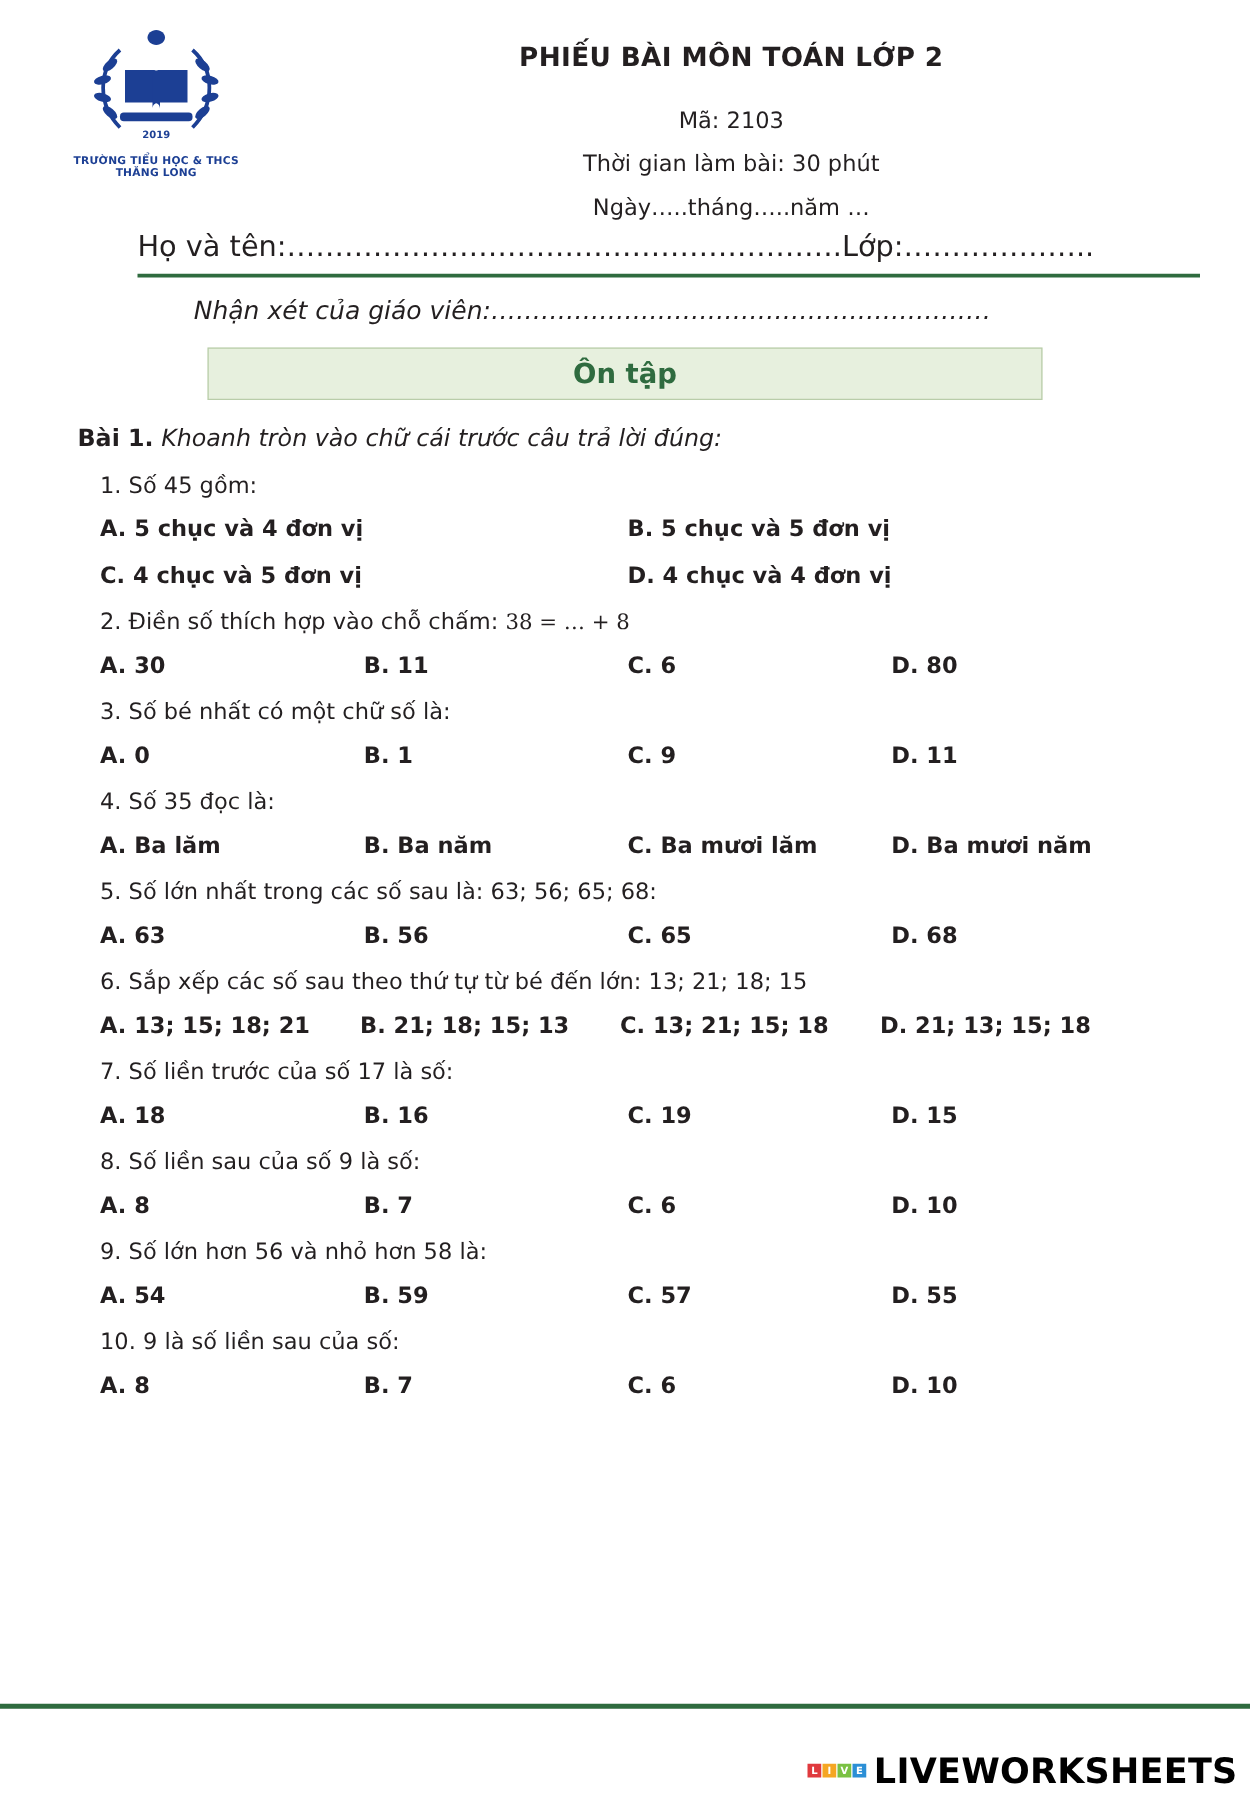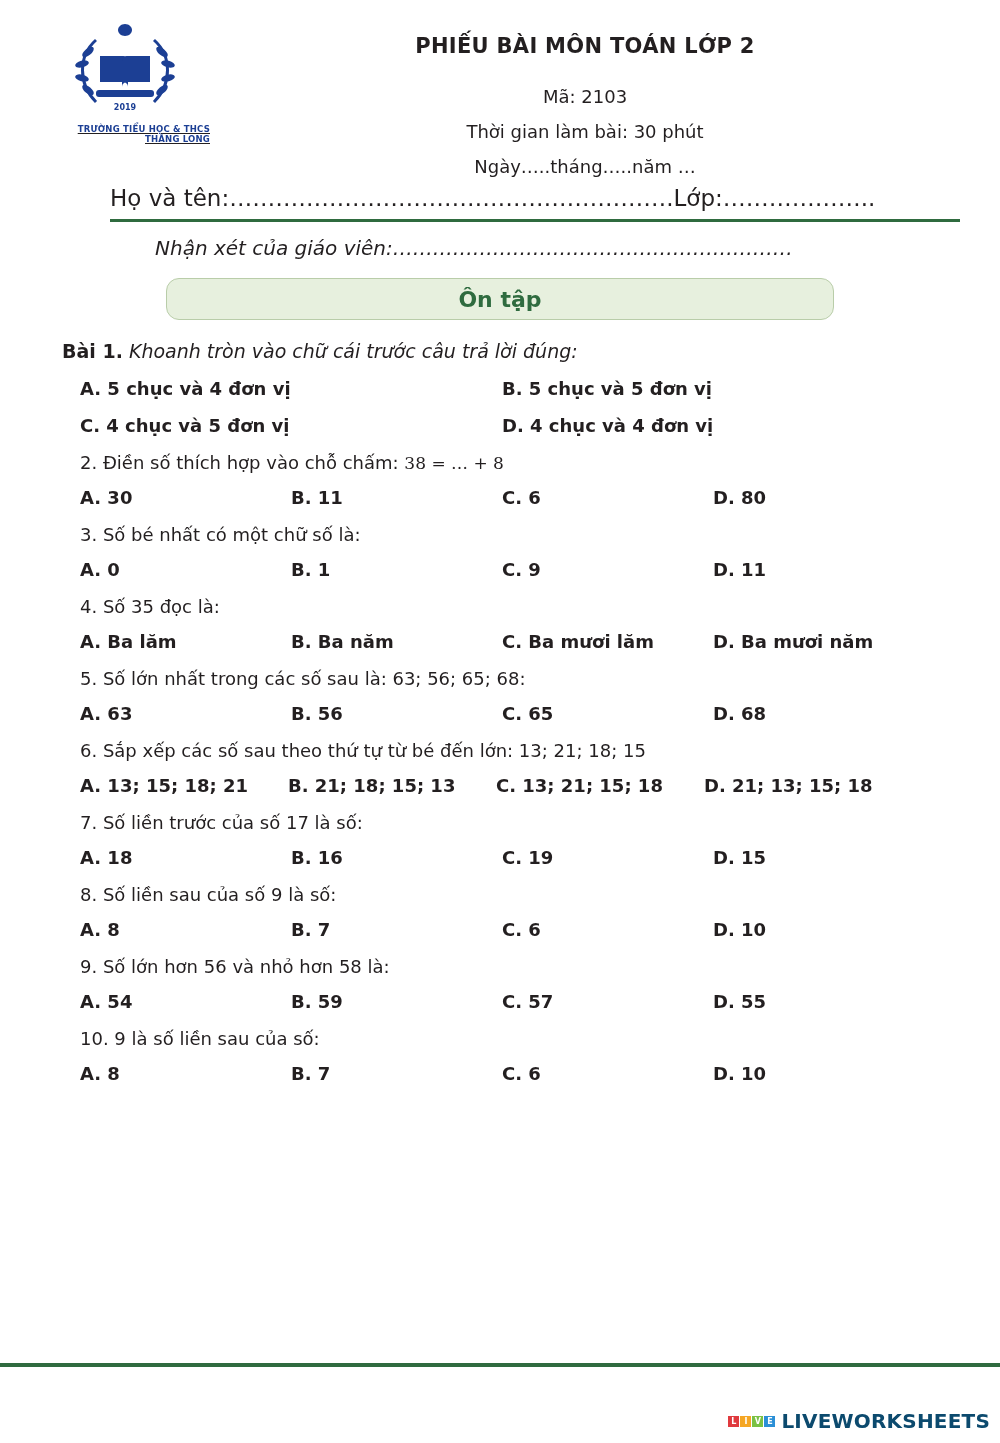--- a/index.html
+++ b/index.html
@@ -16,23 +16,22 @@
 
   
   .header {
     display: flex;
     align-items: flex-start;
     padding: 14px 40px 0 40px;
   }
   .logo-box {
     width: 170px;
     flex: 0 0 170px;
-    text-align: right;
+    text-align: center;
     padding-top: 4px;
-    text-decoration: underline;
   }
   .logo-emblem {
     width: 118px;
     height: 104px;
     margin: 0 auto;
     position: relative;
   }
   .logo-caption {
     font-size: 8.5px;
     font-weight: bold;
@@ -79,21 +78,21 @@
   .banner-wrap {
     display: flex;
     justify-content: center;
     margin-top: 18px;
   }
   .banner {
     width: 668px;
     height: 42px;
     background: #e7f0de;
     border: 1px solid #b9cda9;
-    border-radius: 13px;
+    border-radius: 0;
     display: flex;
     align-items: center;
     justify-content: center;
     color: #2f6b3f;
     font-size: 22px;
     font-weight: bold;
   }
 
   
   .content {
@@ -158,23 +157,23 @@
     font-weight: bold;
     line-height: 11px;
     text-align: center;
     display: inline-block;
   }
   .lws-mark .c1 { background: #e03a3e; }
   .lws-mark .c2 { background: #f5a623; }
   .lws-mark .c3 { background: #7ac143; }
   .lws-mark .c4 { background: #2b8fd6; }
   .lws-text {
-    font-size: 20px;
-    font-weight: bold;
-    color: #0c4a6e;
+    font-size: 28px;
+    font-weight: bold;
+    color: #000000;
     letter-spacing: .2px;
     text-align: right;
   }
 </style>
 </head>
 <body>
 
 <div class="header">
 
   <div class="logo-box">
@@ -226,20 +225,21 @@
   <div class="banner">Ôn tập</div>
 </div>
 
 <div class="content">
 
   <div class="task-head">
     <b>Bài 1.</b>
     <i>Khoanh tròn vào chữ cái trước câu trả lời đúng:</i>
   </div>
 
+  <div class="q-text">1. Số 45 gồm:</div>
   <div class="opts cols2">
     <div class="opt">A. 5 chục và 4 đơn vị</div>
     <div class="opt">B. 5 chục và 5 đơn vị</div>
   </div>
   <div class="opts cols2">
     <div class="opt">C. 4 chục và 5 đơn vị</div>
     <div class="opt">D. 4 chục và 4 đơn vị</div>
   </div>
 
   <div class="q-text"><span>2. Điền số thích hợp vào chỗ chấm: </span><span class="mathish">38 =  … + 8</span></div>

